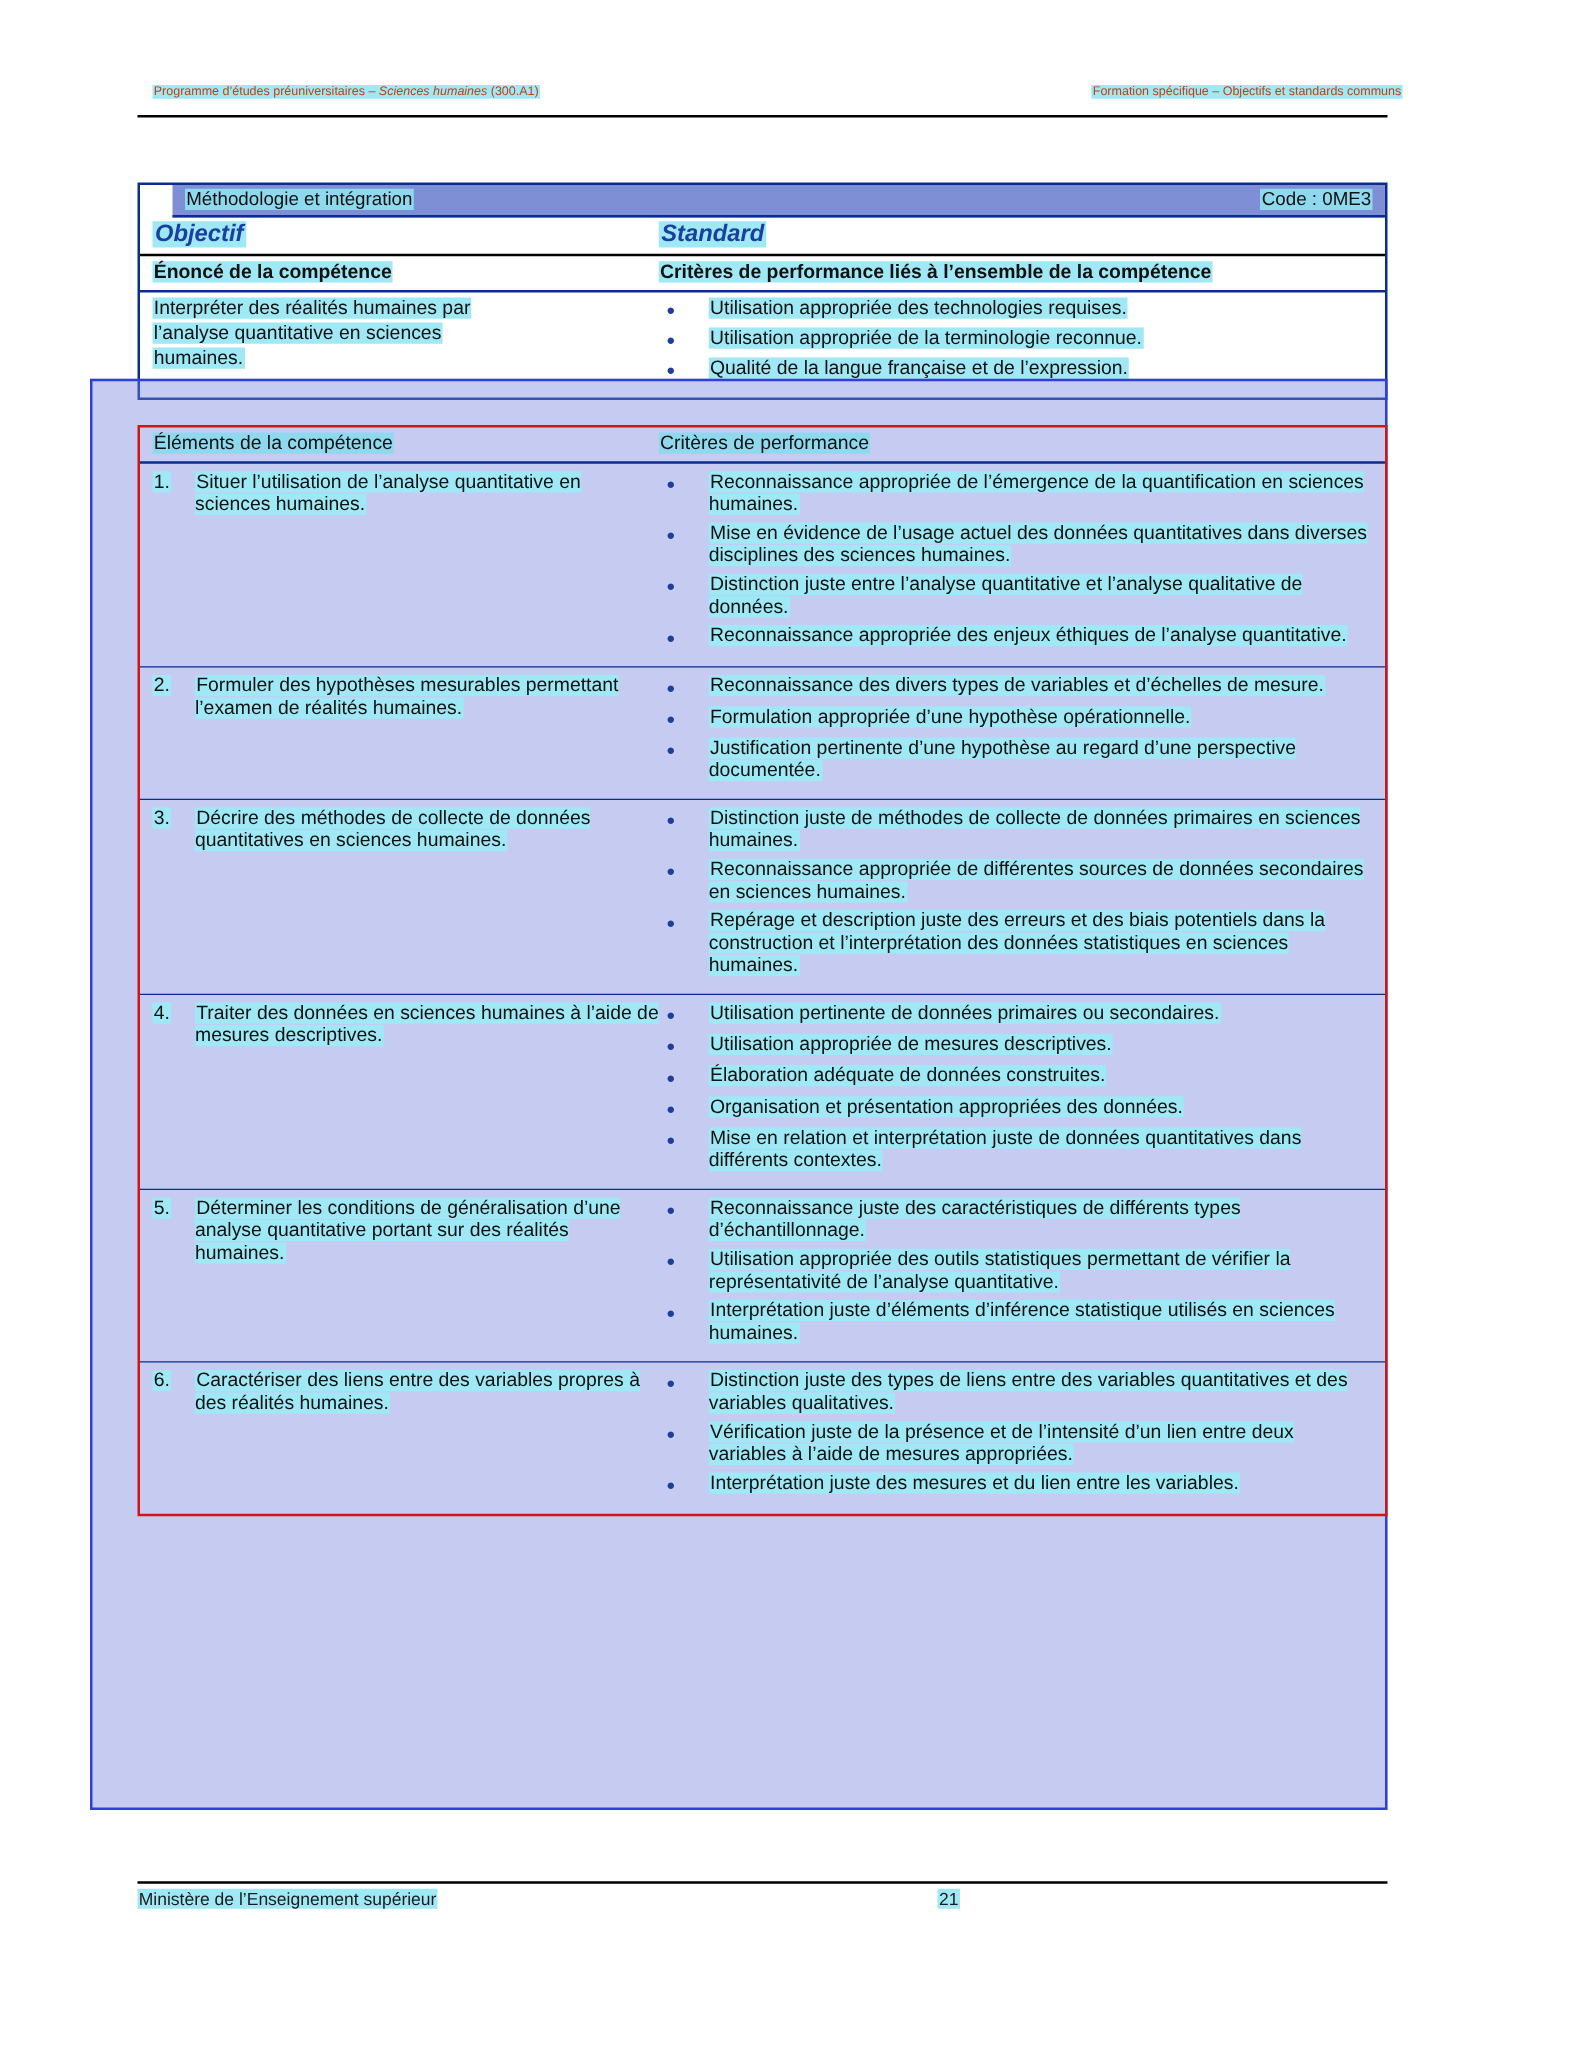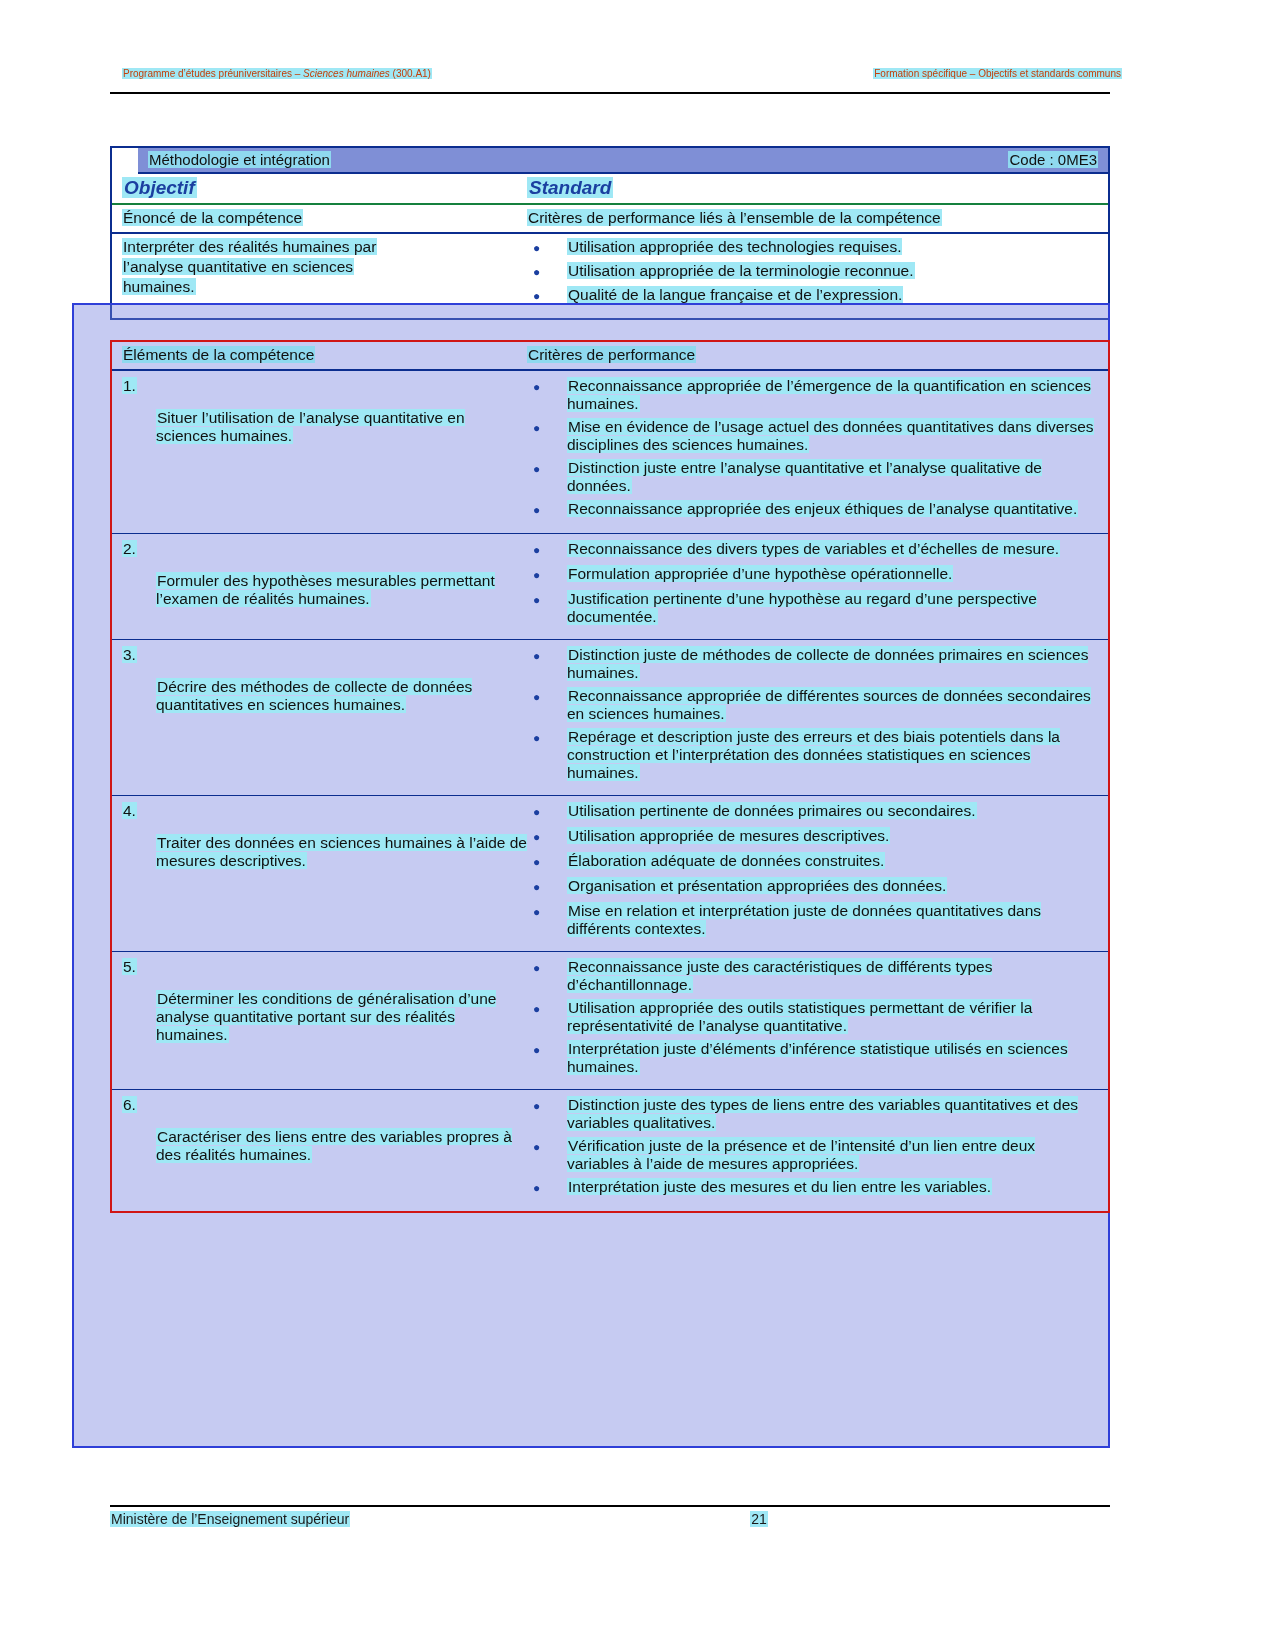--- a/index.html
+++ b/index.html
@@ -71,30 +71,30 @@
   }
   .band span { background: #8fd9ef; padding: 0 1px; }
 
   .objstd {
     display: flex;
     padding: 3px 10px 4px 10px;
     font-size: 19px;
     font-weight: bold;
     font-style: italic;
     color: #1b3fa0;
-    border-bottom: 2px solid #15803d;
+    border-bottom: 2px solid #000000;
   }
   .objstd .c1 { width: 405px; }
   .objstd span { background: #9fe8f5; padding: 0 2px; }
 
   .enonce-head {
     display: flex;
     padding: 4px 10px 5px 10px;
     font-size: 15.5px;
-    font-weight: normal;
+    font-weight: bold;
     border-bottom: 2px solid #0b2d8f;
     color: #111;
   }
   .enonce-head .c1 { width: 405px; }
   .enonce-head span { background: #9fe8f5; padding: 0 1px; }
 
   .enonce-body {
     display: flex;
     padding: 4px 10px 8px 10px;
     font-size: 15.5px;
@@ -167,21 +167,21 @@
   .elem-row:last-child { border-bottom: none; }
   .elem-row .c1 {
     width: 405px;
     display: flex;
   }
   .elem-row .c1 .num {
     width: 34px;
     flex: 0 0 34px;
   }
   .elem-row .c1 .num span { background: #9fe8f5; padding: 0 1px; }
-  .elem-row .c1 .etxt { flex: 1; margin-top: 32px; }
+  .elem-row .c1 .etxt { flex: 1; }
   .elem-row .c1 .etxt span { background: #9fe8f5; padding: 0 1px; }
   .elem-row .c2 { flex: 1; }
 
   .elem-row .crit-list li { margin-bottom: 5px; }
 
   
   .footer-rule {
     position: absolute;
     left: 110px;
     top: 1505px;

